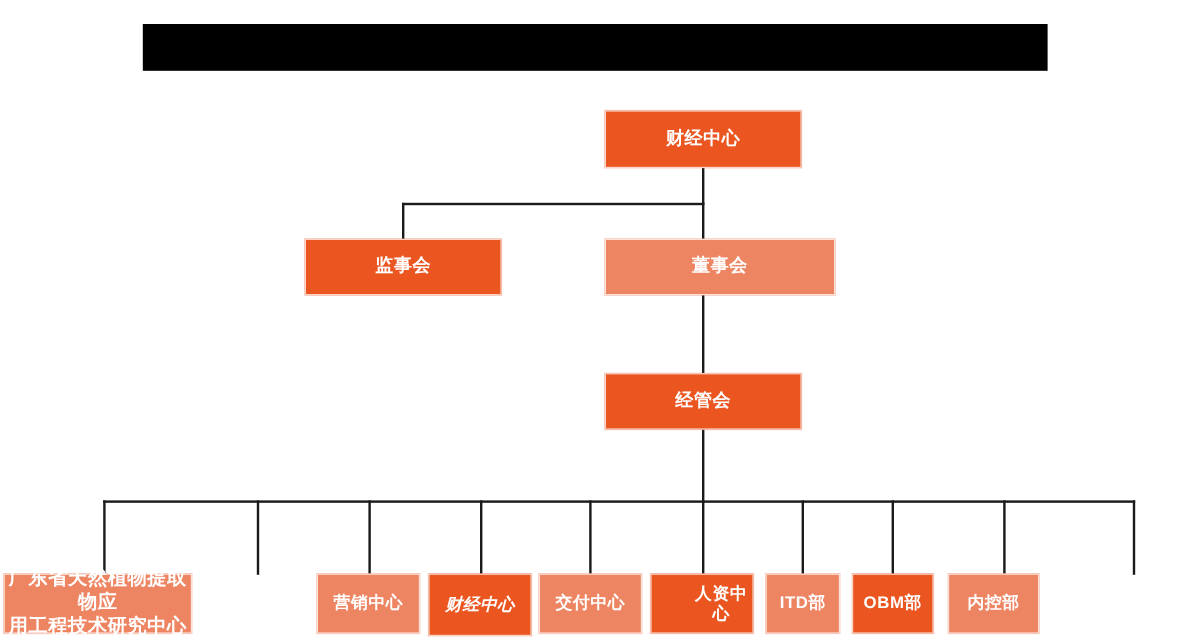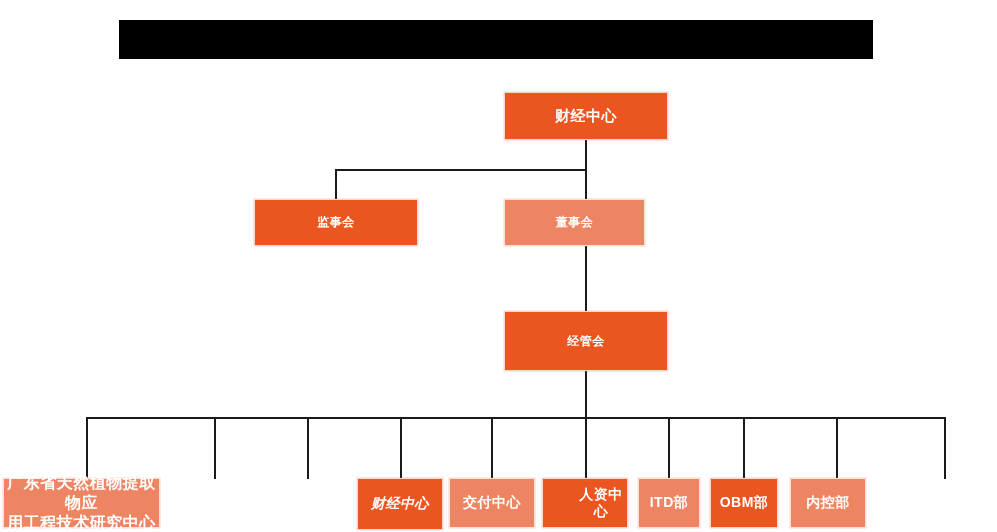--- a/index.html
+++ b/index.html
@@ -57,21 +57,21 @@
 
   .node .label {
     display: block;
     width: 100%;
     line-height: 1.25;
     padding: 0 3px;
   }
 
   
   .lvl-top  { font-size: 15px; }
-  .lvl-mid  { font-size: 12px; }
+  .lvl-mid  { font-size: 15px; }
   .lvl-leaf { font-size: 14px; }
   .lvl-leaf-small { font-size: 16px; font-weight: bold; }
 
   
   .line {
     position: absolute;
     background: #1a1a1a;
   }
   .line.v { width: 2px; }
   .line.h { height: 2px; }
@@ -111,33 +111,36 @@
   <div class="line v" style="left:944px; top:417px; height:62px;"></div>
 
   <div class="node dark lvl-top" style="left:504px; top:92px; width:164px; height:48px;">
     <span class="label">财经中心</span>
   </div>
 
   <div class="node dark lvl-mid" style="left:254px; top:199px; width:164px; height:47px;">
     <span class="label">监事会</span>
   </div>
 
-  <div class="node light lvl-mid" style="left:504px; top:199px; width:141px; height:47px;">
+  <div class="node light lvl-mid" style="left:504px; top:199px; width:192px; height:47px;">
     <span class="label">董事会</span>
   </div>
 
-  <div class="node dark lvl-mid" style="left:504px; top:311px; width:164px; height:60px;">
+  <div class="node dark lvl-mid" style="left:504px; top:311px; width:164px; height:47px;">
     <span class="label">经管会</span>
   </div>
 
   <div class="node light lvl-leaf-small" style="left:3px; top:478px; width:157px; height:50px;">
     <span class="label"><span>广东省天然植物提取物应</span><br><span>用工程技术研究中心</span></span>
   </div>
 
 
+  <div class="node light lvl-leaf" style="left:264px; top:478px; width:86px; height:50px;">
+    <span class="label">营销中心</span>
+  </div>
 
   <div class="node dark lvl-leaf" style="left:357px; top:478px; width:86px; height:52px;font-style:italic;">
     <span class="label">财经中心</span>
   </div>
 
   <div class="node light lvl-leaf" style="left:449px; top:478px; width:86px; height:50px;">
     <span class="label">交付中心</span>
   </div>
 
   <div class="node dark lvl-leaf" style="left:542px; top:478px; width:86px; height:50px;padding-left:32px;">

